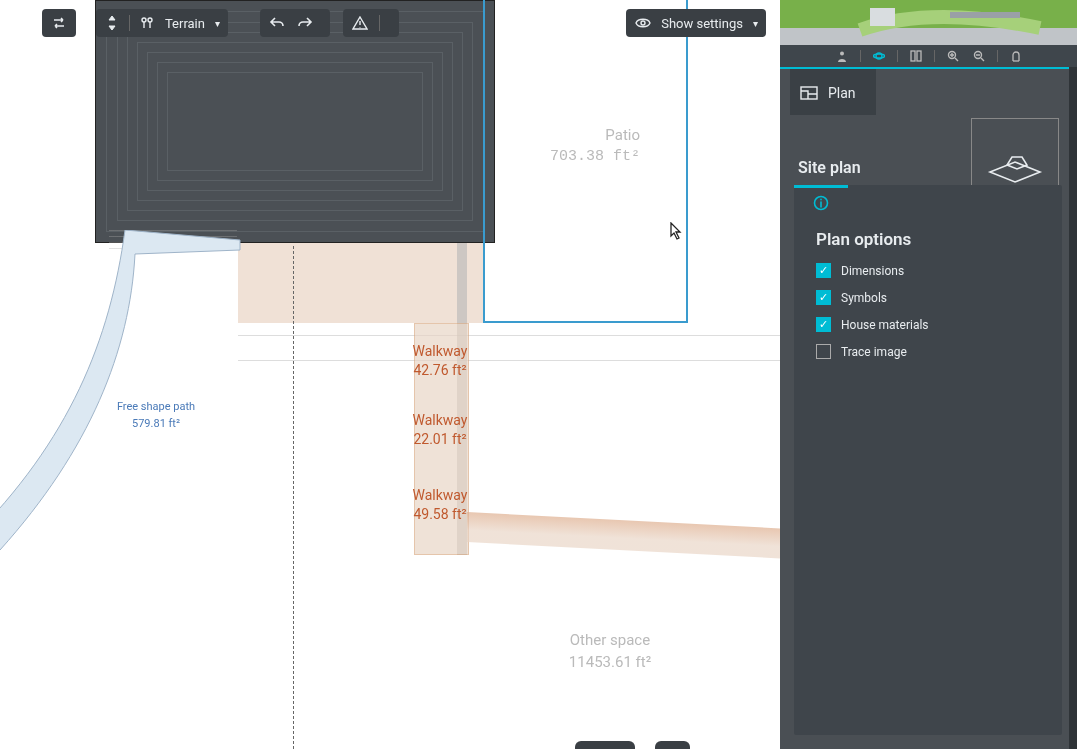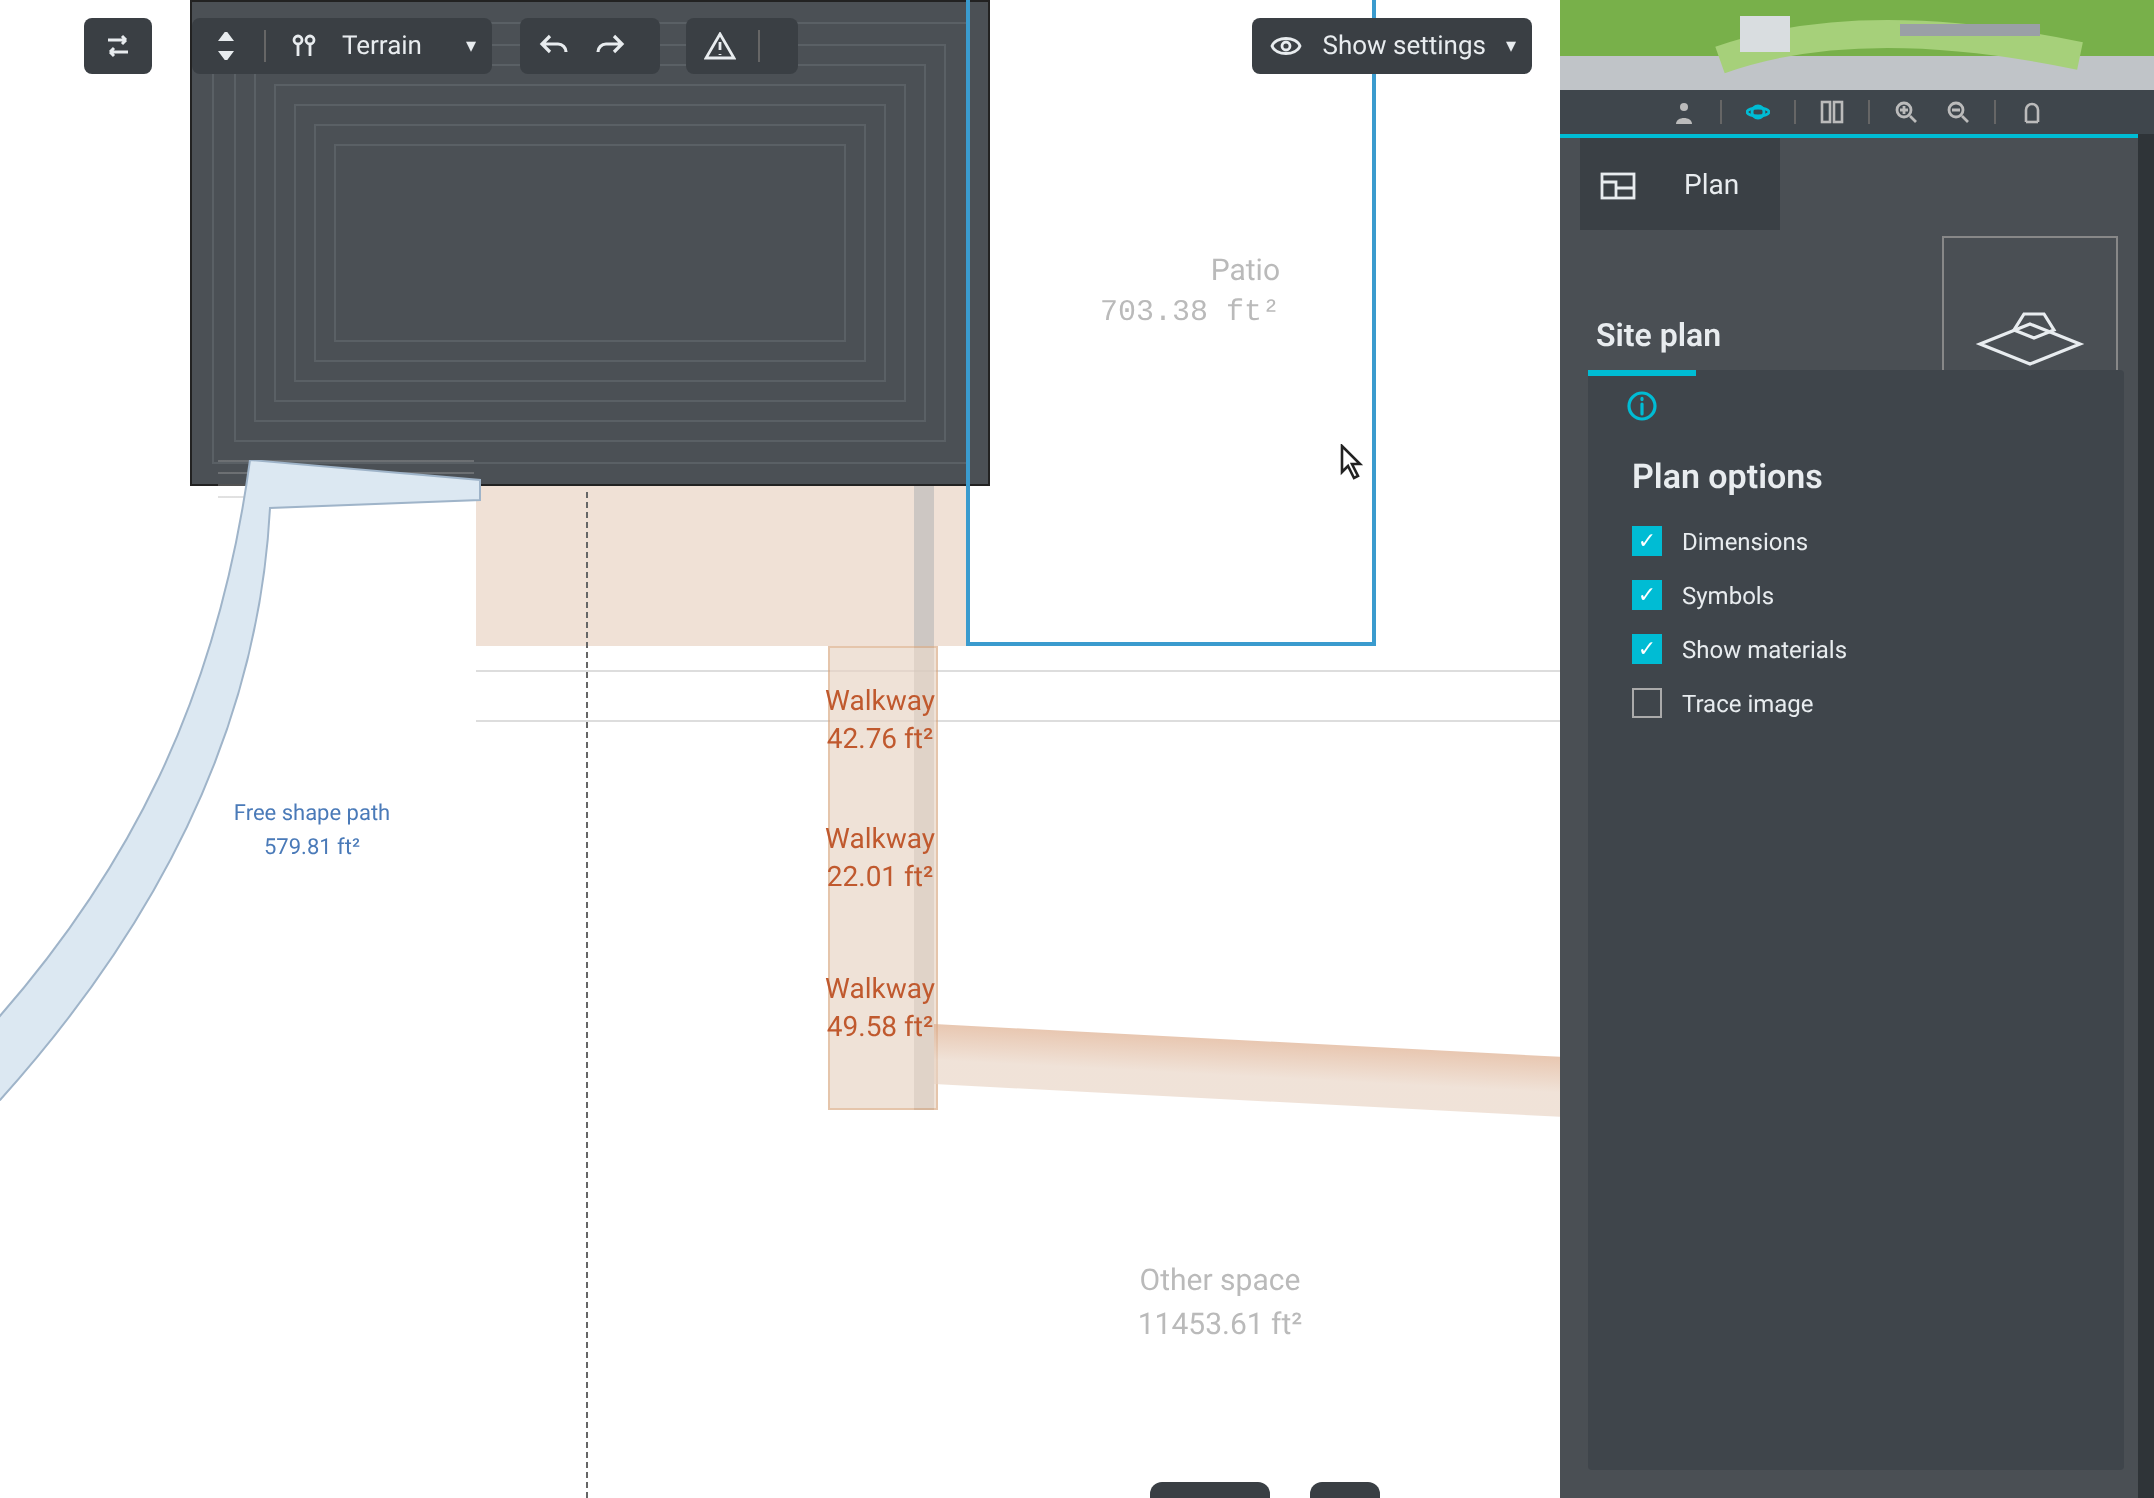--- a/index.html
+++ b/index.html
@@ -37,21 +37,21 @@
   padding:0 8px;
   color:var(--text-light);
   font-size:13px;
   gap:10px;
 }
 .tb .sep { width:1px; height:16px; background:#666; }
 .tb .ico { display:inline-flex; align-items:center; justify-content:center; width:18px; height:18px; }
 .tb .lbl { white-space:nowrap; }
 .tb .chev { font-size:10px; }
 .tb-swap { left:42px; top:9px; width:34px; padding:0; justify-content:center; }
-.tb-terrain { left:96px; top:9px; width:150px; }
+.tb-terrain { left:96px; top:9px; width:132px; }
 .tb-undoredo { left:260px; top:9px; width:70px; }
 .tb-warn { left:343px; top:9px; width:56px; }
 .tb-show { left:626px; top:9px; width:140px; }
 
 
 .slab {
   position:absolute;
   left:95px; top:0;
   width:400px; height:243px;
   background:#4B5055;
@@ -230,21 +230,21 @@
 
 
 .plan-tab-row {
   position:absolute; left:0; top:67px; width:297px; height:48px;
   background:var(--panel-bg);
   border-top:2px solid var(--teal);
 }
 .plan-tab {
   position:absolute; left:10px; top:0;
   height:48px;
-  display:flex; align-items:center; gap:24px;
+  display:flex; align-items:center; gap:10px;
   padding:0 20px 0 10px;
   background:#3a4045;
   color:var(--text-light);
   font-size:14px;
 }
 .plan-tab .ico { width:18px; height:14px; }
 
 .site-plan-row {
   position:absolute; left:0; top:115px; width:297px; height:92px;
   background:var(--panel-bg);
@@ -515,21 +515,21 @@
             <label class="chk-row">
               <span class="chk on">✓</span>
               <span>Dimensions</span>
             </label>
             <label class="chk-row">
               <span class="chk on">✓</span>
               <span>Symbols</span>
             </label>
             <label class="chk-row">
               <span class="chk on">✓</span>
-              <span>Show materials</span>
+              <span>House materials</span>
             </label>
             <label class="chk-row">
               <span class="chk"></span>
               <span>Trace image</span>
             </label>
           </div>
       </div>
     </div>
 
     <div class="rs-scroll"></div>

